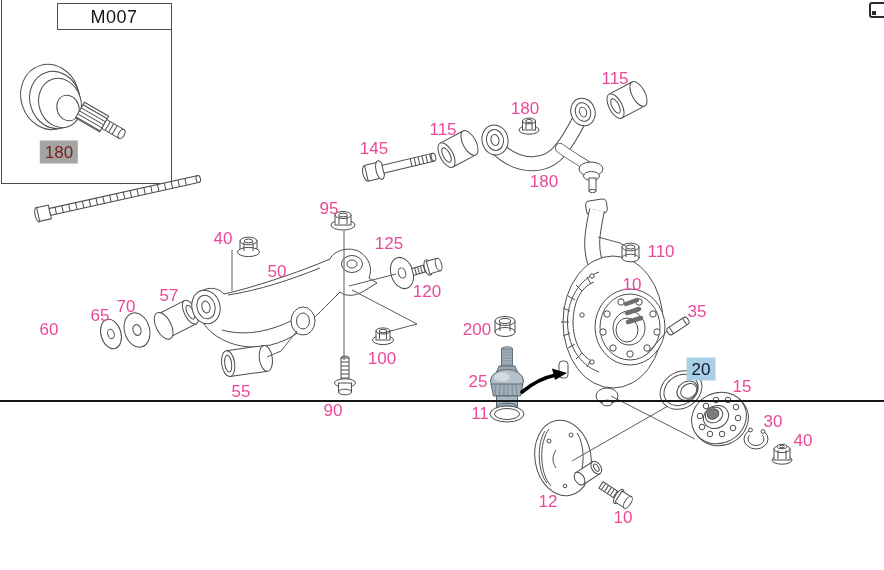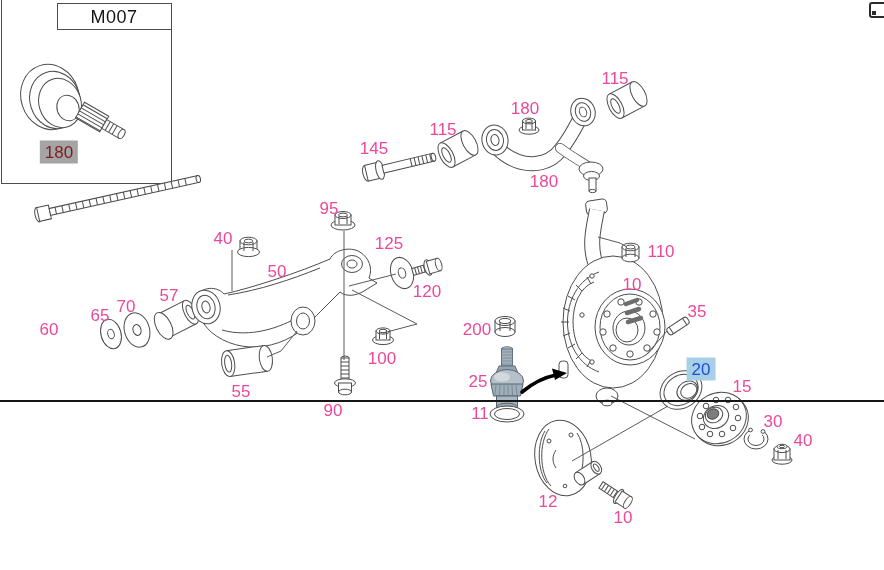--- a/index.html
+++ b/index.html
@@ -6,21 +6,21 @@
   body{width:884px;height:570px;background:#fff;overflow:hidden;position:relative;
        font-family:"Liberation Sans", sans-serif;}
   #stage{position:absolute;left:0;top:0;width:884px;height:402px;}
   svg{position:absolute;left:0;top:0;}
   .ln{stroke:#4d4d4d;stroke-width:1;fill:none;}
   .wf{stroke:#4d4d4d;stroke-width:1;fill:#ffffff;}
   .ldr{stroke:#5a5a5a;stroke-width:1;fill:none;}
   .plabel{position:absolute;transform:translate(-50%,-50%);font-size:17px;color:#ec4899;
           white-space:nowrap;line-height:1;cursor:default;}
   .plabel.gray{background:#a4a4a4;color:#7f1d1d;padding:3px 5px;}
-  .plabel.blue{background:#a8cfe6;color:#1d4ed8;padding:3px 5px;}
+  .plabel.blue{background:#a8cfe6;color:#0f172a;padding:3px 5px;}
   .boxtitle{position:absolute;transform:translate(-50%,-50%);font-size:18px;color:#141414;
             letter-spacing:0.5px;}
   #corner-icon{position:absolute;top:2px;right:-4px;width:15px;height:12px;
                border:2.5px solid #2b2b2b;border-radius:3px;background:#fff;}
   #corner-icon .dot{position:absolute;left:1px;bottom:1px;width:4px;height:4px;background:#2b2b2b;}
   #bottom-border{position:absolute;left:0;right:0;bottom:0;height:2px;background:#161616;}
 </style>
 </head>
 <body>
 

